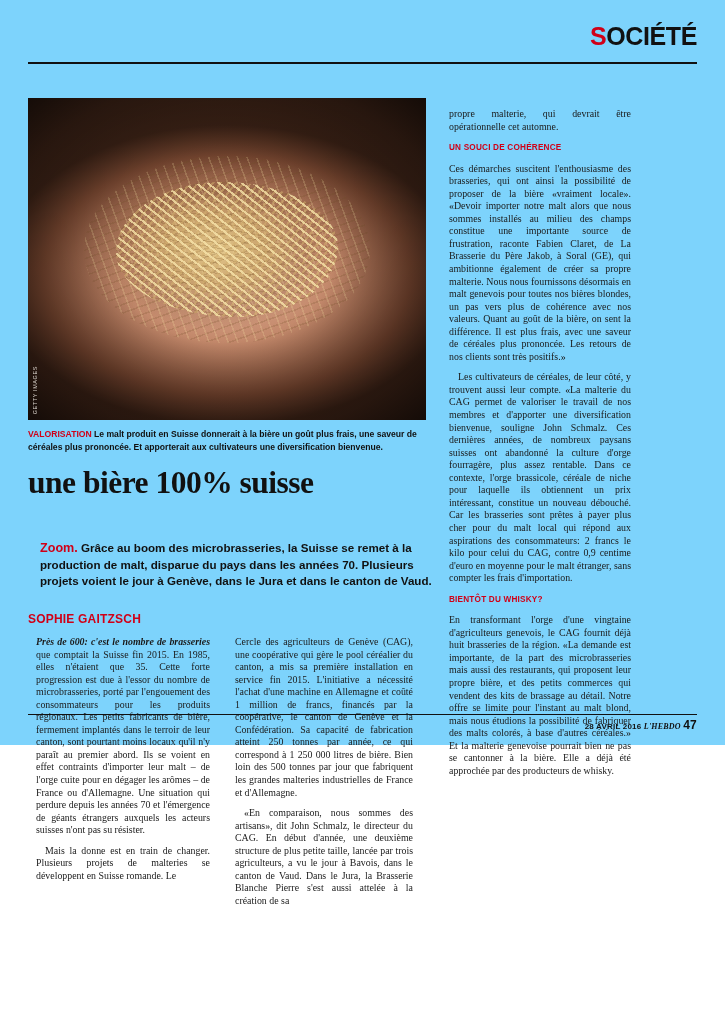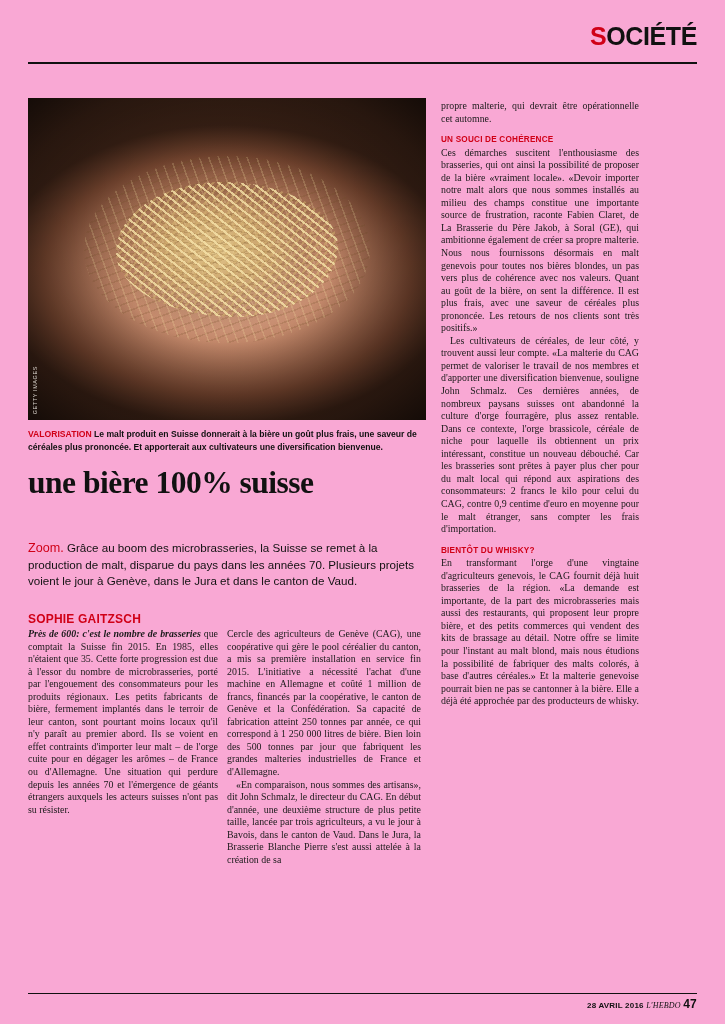--- a/index.html
+++ b/index.html
@@ -12,22 +12,22 @@
     height: 1024px;
     position: relative;
     font-family: "Liberation Serif", serif;
     color: #1a1a1a;
     overflow: hidden;
   }
   .page {
     position: absolute;
     left: 0; top: 0;
     width: 725px;
-    height: 1024px;
-    background: #f9a8d4;
+    height: 745px;
+    background: #7dd3fc;
   }
 
   
   .section-head {
     position: absolute;
     right: 28px;
     top: 22px;
     font-family: "Liberation Sans", sans-serif;
     font-weight: bold;
     font-size: 25px;
@@ -135,27 +135,27 @@
     font-weight: bold;
     font-size: 31.5px;
     line-height: 33px;
     letter-spacing: -0.5px;
     color: #111;
   }
 
   
   .lead {
     position: absolute;
-    left: 28px;
+    left: 40px;
     top: 540px;
     width: 404px;
     font-family: "Liberation Sans", sans-serif;
     font-size: 11.6px;
     line-height: 16.6px;
-    font-weight: normal;
+    font-weight: bold;
     color: #111;
   }
   .lead .zoom { color: #d00017; font-size: 12.6px; }
 
   
   .byline {
     position: absolute;
     left: 28px;
     top: 612px;
     font-family: "Liberation Sans", sans-serif;
@@ -169,21 +169,21 @@
   .col {
     position: absolute;
     font-family: "Liberation Serif", serif;
     font-size: 9.9px;
     line-height: 12.55px;
     text-align: justify;
     color: #1a1a1a;
     -webkit-hyphens: auto;
     hyphens: auto;
   }
-  .col p { margin: 0; text-indent: 9px; }
+  .col p { margin: 8px; text-indent: 9px; }
   .col p.first { text-indent: 0; }
   .col p + p { margin-top: 0px; }
 
   .col1 { left: 28px;  top: 628px; width: 190px; }
   .col2 { left: 227px; top: 100px; width: 194px; }
   .col3 { left: 441px; top: 100px; width: 198px; }
 
   
   .col2 { top: 628px; }
 
@@ -212,21 +212,21 @@
   .footer {
     position: absolute;
     right: 28px;
     bottom: 13px;
     font-family: "Liberation Sans", sans-serif;
     font-size: 8px;
     font-weight: bold;
     color: #111;
     letter-spacing: 0.2px;
   }
-  .footer .brand { font-family: "Liberation Serif", serif; font-style: italic; font-weight: normal; }
+  .footer .brand { font-family: "Liberation Serif", serif; font-style: italic; font-weight: bold; }
   .footer .pg { font-size: 12px; }
 </style>
 </head>
 <body>
 
 <div class="page">
 
   <div class="section-head">
     <span class="accent">S</span><span>OCIÉTÉ</span>
   </div>
@@ -251,20 +251,21 @@
   </div>
 
   <div class="lead">
     <span class="zoom">Zoom.</span><span> Grâce au boom des microbrasseries, la Suisse se remet à la production de malt, disparue du pays dans les années 70. Plusieurs projets voient le jour à Genève, dans le Jura et dans le canton de Vaud.</span>
   </div>
 
   <div class="byline">SOPHIE GAITZSCH</div>
 
   <div class="col col1">
     <p class="first"><span class="bold-run">Près de 600: c'est le nombre de brasseries</span><span> que comptait la Suisse fin 2015. En 1985, elles n'étaient que 35. Cette forte progression est due à l'essor du nombre de microbrasseries, porté par l'engouement des consommateurs pour les produits régionaux. Les petits fabricants de bière, fermement implantés dans le terroir de leur canton, sont pourtant moins locaux qu'il n'y paraît au premier abord. Ils se voient en effet contraints d'importer leur malt – de l'orge cuite pour en dégager les arômes – de France ou d'Allemagne. Une situation qui perdure depuis les années 70 et l'émergence de géants étrangers auxquels les acteurs suisses n'ont pas su résister.</span></p>
+    <p><span>Mais la donne est en train de changer. Plusieurs projets de malteries se développent en Suisse romande. Le</span></p>
   </div>
 
   <div class="col col2">
     <p class="first"><span>Cercle des agriculteurs de Genève (CAG), une coopérative qui gère le pool céréalier du canton, a mis sa première installation en service fin 2015. L'initiative a nécessité l'achat d'une machine en Allemagne et coûté 1 million de francs, financés par la coopérative, le canton de Genève et la Confédération. Sa capacité de fabrication atteint 250 tonnes par année, ce qui correspond à 1 250 000 litres de bière. Bien loin des 500 tonnes par jour que fabriquent les grandes malteries industrielles de France et d'Allemagne.</span></p>
     <p><span>«En comparaison, nous sommes des artisans», dit John Schmalz, le directeur du CAG. En début d'année, une deuxième structure de plus petite taille, lancée par trois agriculteurs, a vu le jour à Bavois, dans le canton de Vaud. Dans le Jura, la Brasserie Blanche Pierre s'est aussi attelée à la création de sa</span></p>
   </div>
 
   <div class="col col3">
     <p class="first"><span>propre malterie, qui devrait être opérationnelle cet automne.</span></p>
 

